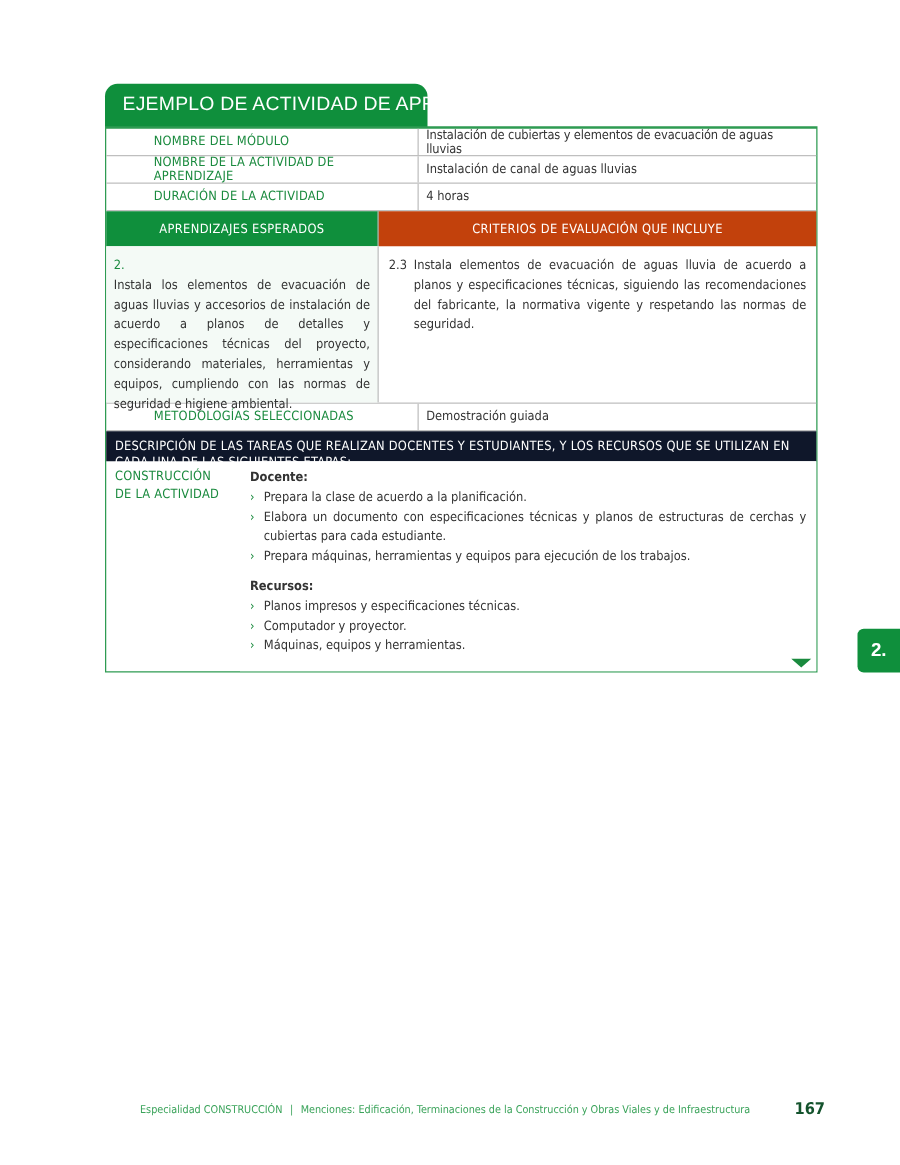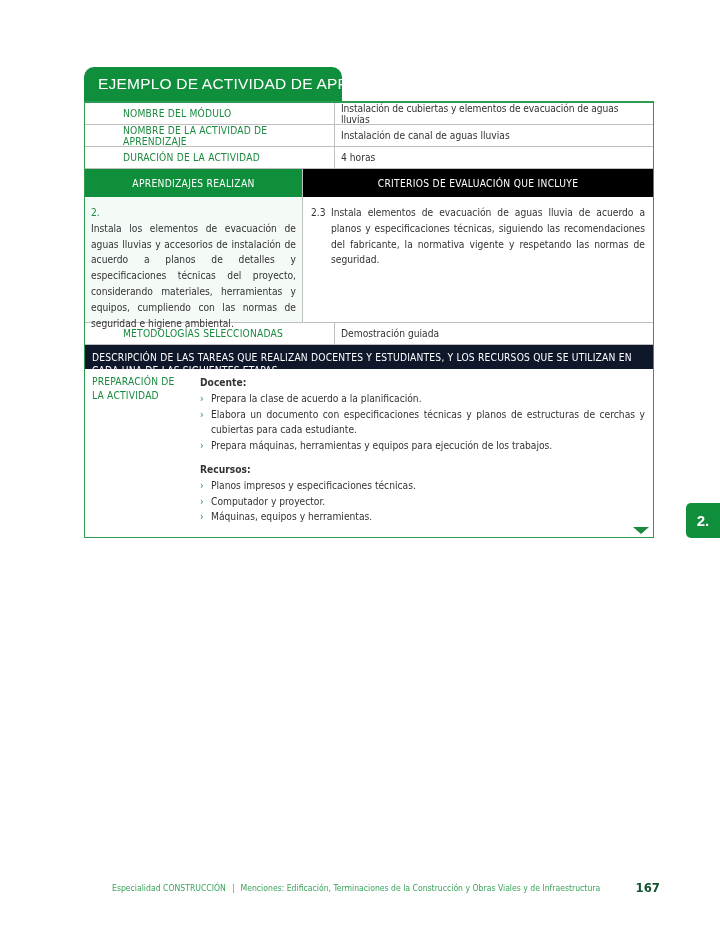--- a/index.html
+++ b/index.html
@@ -21,21 +21,21 @@
     .row { display: flex; border-bottom: 1px solid #bfbfbf; }
     .row:last-child { border-bottom: none; }
     .cell { font-size: 10.2px; padding: 0 6px; display: flex; align-items: center; }
     .cell-left { width: 218px; border-right: 1px solid #bfbfbf; color: #1a8a3e; letter-spacing: 0.2px; margin-left: 32px; }
     .cell-right { flex: 1; color: #333; }
     .h22 { height: 22px; }
     .bold { font-weight: normal; color: #333; letter-spacing: -0.1px; }
 
     .hdr-row { display: flex; height: 28px; }
     .hdr-green { width: 218px; background: #0f8f3c; color: #fff; font-size: 10.2px; display:flex; align-items:center; justify-content:center; letter-spacing: 0.3px; border-right: 1px solid #bfbfbf;}
-    .hdr-gray { flex: 1; background: #000000; color: #fff; font-size: 10.2px; display:flex; align-items:center; justify-content:center; letter-spacing: 0.3px; }
+    .hdr-gray { flex: 1; background: #c2410c; color: #fff; font-size: 10.2px; display:flex; align-items:center; justify-content:center; letter-spacing: 0.3px; }
 
     .learn-row { display: flex; border-bottom: 1px solid #bfbfbf; height: 126px; }
     .learn-left { width: 218px; border-right: 1px solid #bfbfbf; padding: 8px 6px; font-size: 10.2px; line-height: 15.8px; background: #f4faf6; text-align: justify; }
     .learn-num { color: #1a8a3e; }
     .learn-right { flex: 1; padding: 8px 8px; font-size: 10.2px; line-height: 15.8px; display: flex; }
     .crit-num { width: 20px; flex: none; }
     .crit-text { text-align: justify; }
 
     .desc-hdr { background: #0f172a; color: #fff; font-size: 10.2px; line-height: 13px; padding: 6px 7px 4px 7px; height: 24px; letter-spacing: 0.2px; }
 
@@ -73,21 +73,21 @@
   <div class="row h22">
     <div class="cell cell-left">NOMBRE DE LA ACTIVIDAD DE APRENDIZAJE</div>
     <div class="cell cell-right">Instalación de canal de aguas lluvias</div>
   </div>
   <div class="row h22">
     <div class="cell cell-left">DURACIÓN DE LA ACTIVIDAD</div>
     <div class="cell cell-right">4 horas</div>
   </div>
 
   <div class="hdr-row">
-    <div class="hdr-green">APRENDIZAJES REALIZAN</div>
+    <div class="hdr-green">APRENDIZAJES ESPERADOS</div>
     <div class="hdr-gray">CRITERIOS DE EVALUACIÓN QUE INCLUYE</div>
   </div>
 
   <div class="learn-row">
     <div class="learn-left">
       <div class="learn-num">2.</div>
       <div>Instala los elementos de evacuación de aguas lluvias y accesorios de instalación de acuerdo a planos de detalles y especificaciones técnicas del proyecto, considerando materiales, herramientas y equipos, cumpliendo con las normas de seguridad e higiene ambiental.</div>
     </div>
     <div class="learn-right">
       <span class="crit-num">2.3</span>
@@ -96,21 +96,21 @@
   </div>
 
   <div class="row h22">
     <div class="cell cell-left">METODOLOGÍAS SELECCIONADAS</div>
     <div class="cell cell-right">Demostración guiada</div>
   </div>
 
   <div class="desc-hdr">DESCRIPCIÓN DE LAS TAREAS QUE REALIZAN DOCENTES Y ESTUDIANTES, Y LOS RECURSOS QUE SE UTILIZAN EN CADA UNA DE LAS SIGUIENTES ETAPAS:</div>
 
   <div class="prep-row">
-    <div class="prep-left">PREPARACIÓN DE LA ACTIVIDAD</div>
+    <div class="prep-left">CONSTRUCCIÓN DE LA ACTIVIDAD</div>
     <div class="prep-right" style="background:#fff;">
       <div class="sub-title">Docente:</div>
       <ul class="list">
         <li><span class="bullet">›</span><span>Prepara la clase de acuerdo a la planificación.</span></li>
         <li><span class="bullet">›</span><span>Elabora un documento con especificaciones técnicas y planos de estructuras de cerchas y cubiertas para cada estudiante.</span></li>
         <li><span class="bullet">›</span><span>Prepara máquinas, herramientas y equipos para ejecución de los trabajos.</span></li>
       </ul>
       <div class="gap"></div>
       <div class="sub-title">Recursos:</div>
       <ul class="list">

